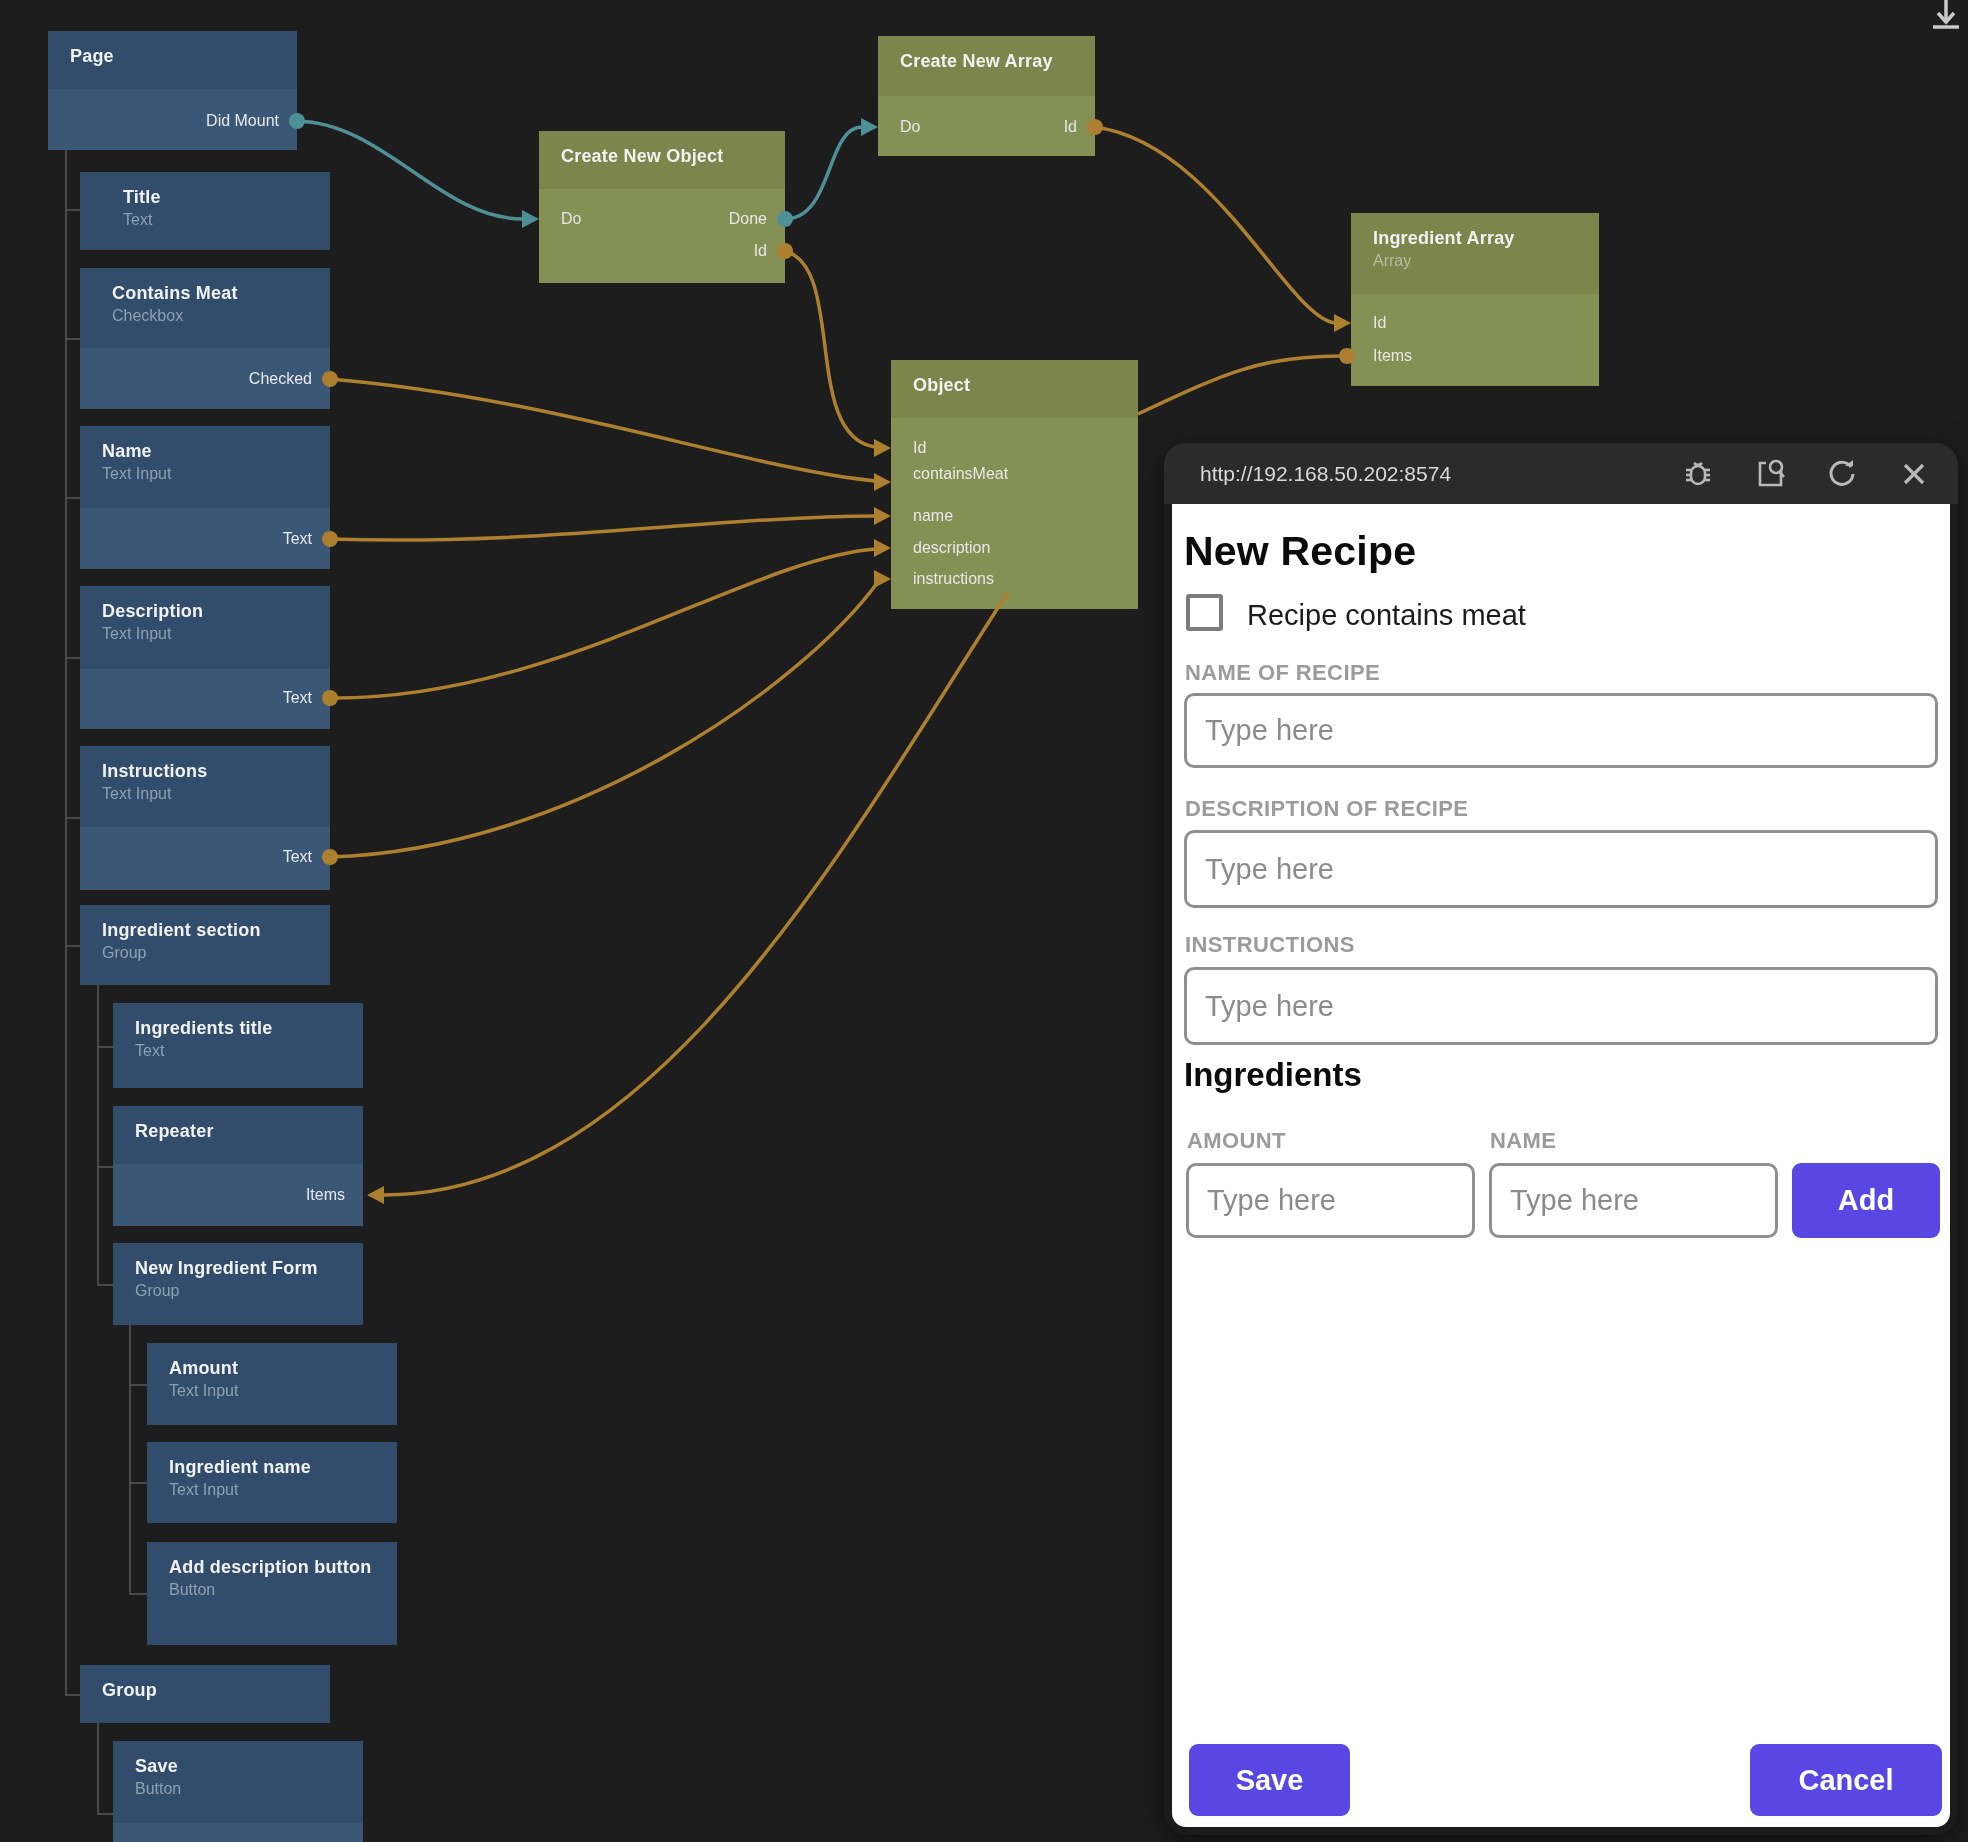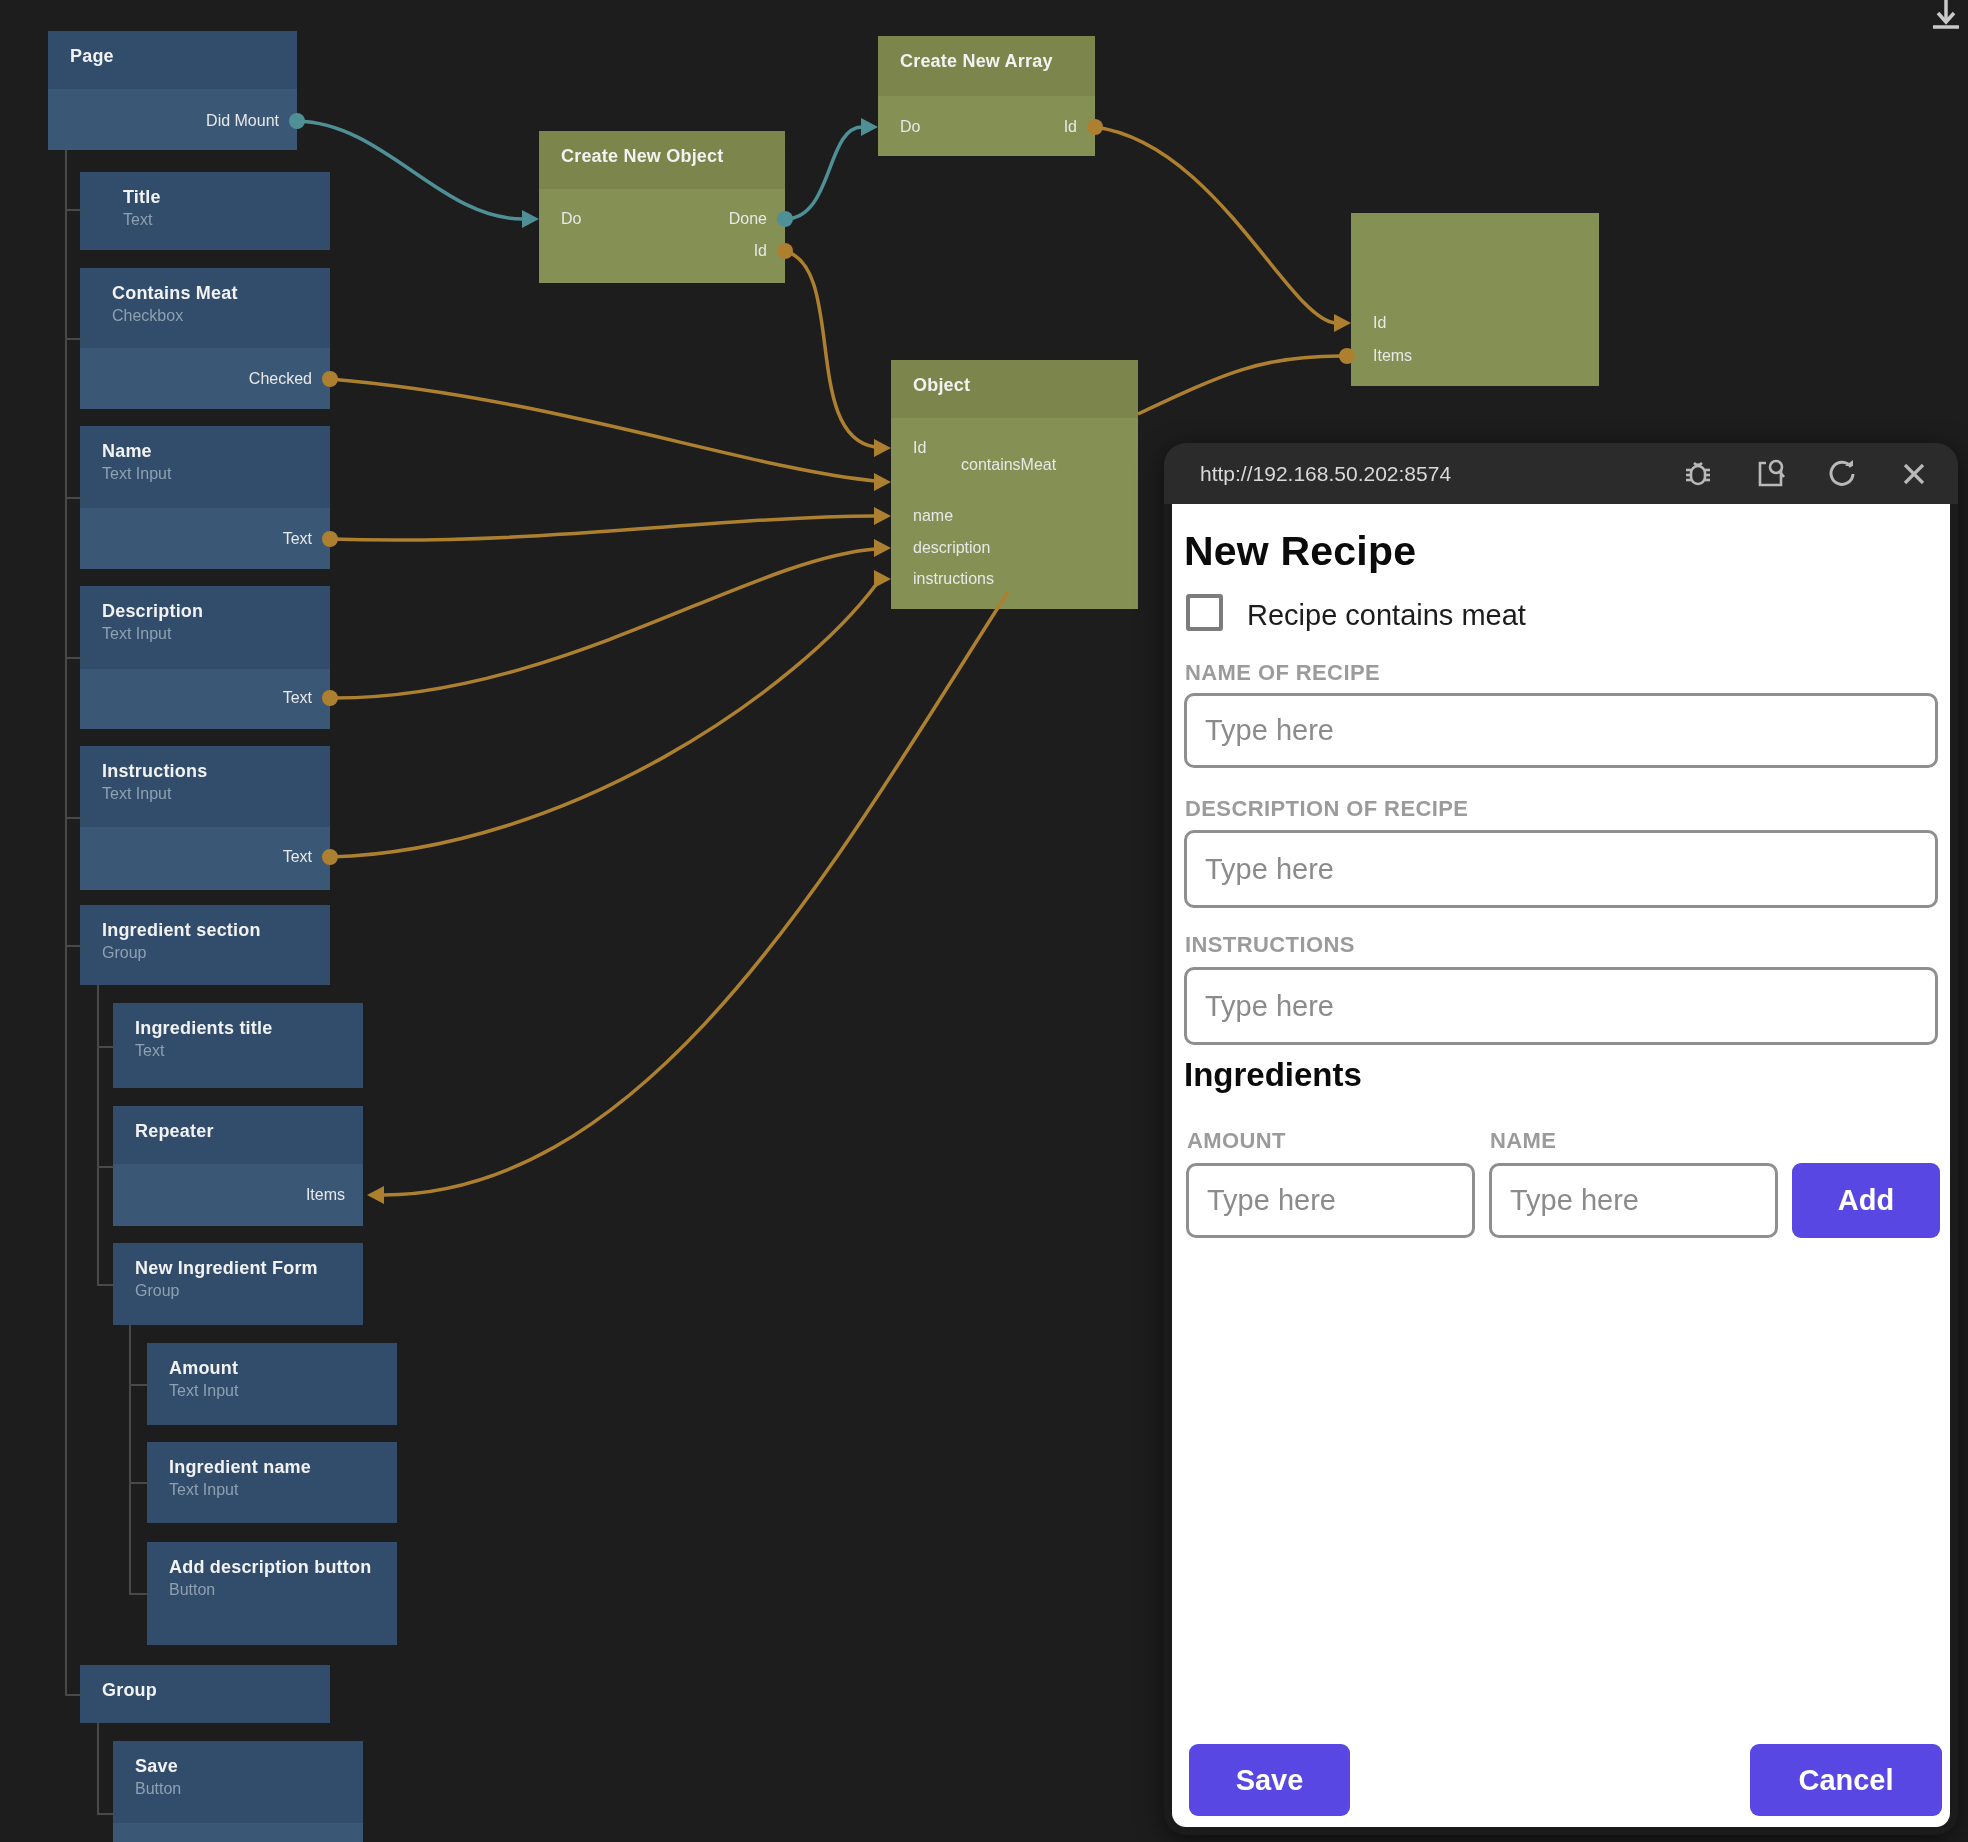--- a/index.html
+++ b/index.html
@@ -154,29 +154,33 @@
       <div class="port R" style="top: 109px;">Id</div>
     </div>
     <div class="node logic" style="left: 878px; top: 36px; width: 217px; height: 120px;">
       <div class="hdr" style="height: 60px;">
         <div class="t">Create New Array</div>
       </div>
       <div class="port L" style="top: 80px;">Do</div>
       <div class="port R" style="top: 80px;">Id</div>
     </div>
     <div class="node logic" style="left: 1351px; top: 213px; width: 248px; height: 173px;">
+      <div class="hdr" style="height: 81px;">
+        <div class="t">Ingredient Array</div>
+        <div class="s">Array</div>
+      </div>
       <div class="port L" style="top: 99px;">Id</div>
       <div class="port L" style="top: 132px;">Items</div>
     </div>
     <div class="node logic" style="left: 891px; top: 360px; width: 247px; height: 249px;">
       <div class="hdr" style="height: 58px;">
         <div class="t">Object</div>
       </div>
       <div class="port L" style="top: 77px;">Id</div>
-      <div class="port L" style="top: 94px; margin-left: 48px;">containsMeat</div>
+      <div class="port L" style="top: 103px;">containsMeat</div>
       <div class="port L" style="top: 145px;">name</div>
       <div class="port L" style="top: 177px;">description</div>
       <div class="port L" style="top: 208px;">instructions</div>
     </div>
     <svg class="edges" width="1968" height="1842">
       <path d="M297,121 C385,123 440,219 523,219" fill="none" stroke="#4f9096" stroke-width="3.5"></path>
       <path d="M539,219 L522,210 L522,228 Z" fill="#4f9096"></path>
       <path d="M785,219 C833,219 826,127 862,127" fill="none" stroke="#4f9096" stroke-width="3.5"></path>
       <path d="M878,127 L861,118 L861,136 Z" fill="#4f9096"></path>
       <path d="M785,251 C846,267 802,436 875,447" fill="none" stroke="#ad8030" stroke-width="3.5"></path>

